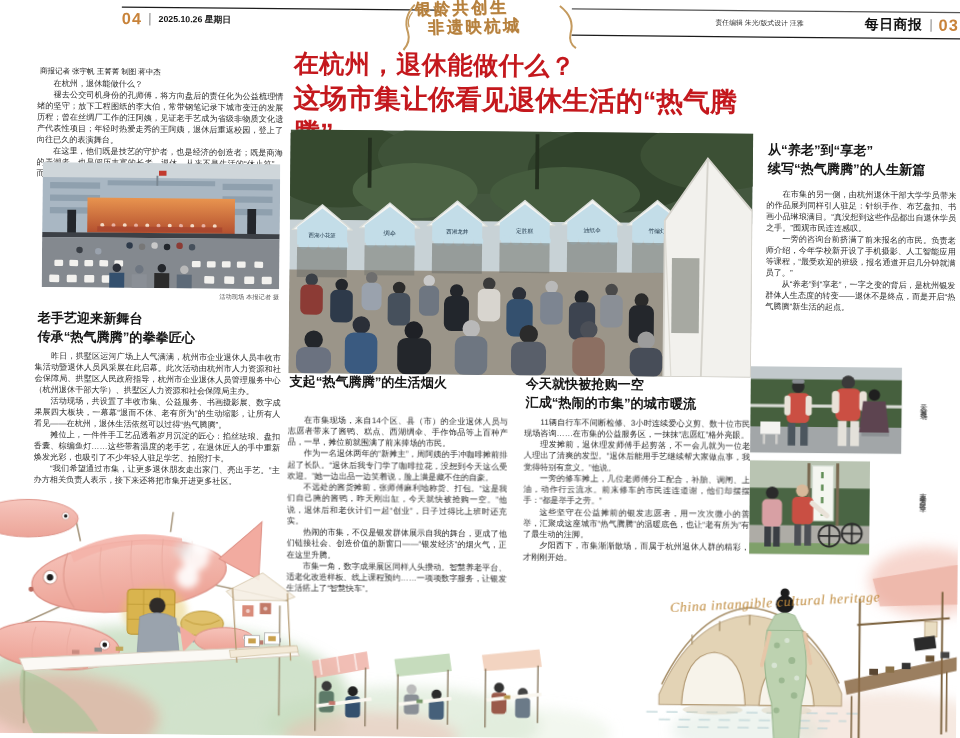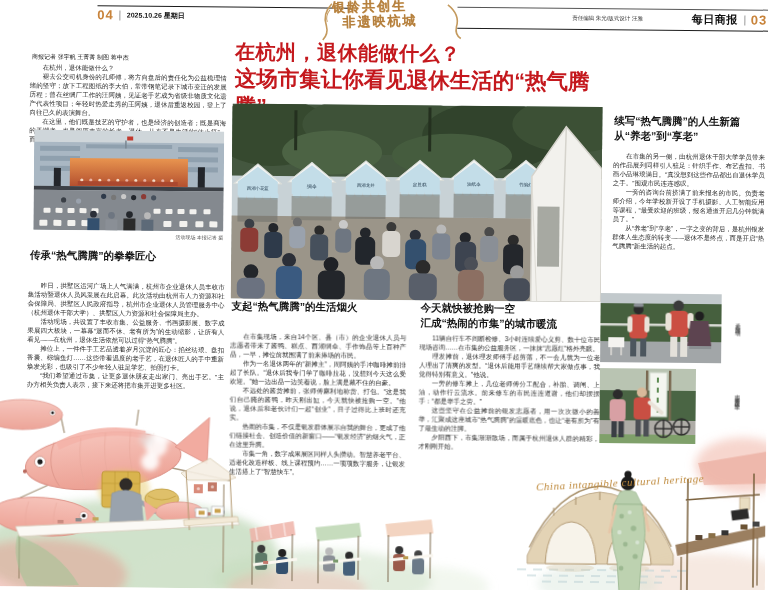--- a/index.html
+++ b/index.html
@@ -171,20 +171,21 @@
         <rect x="54" y="88" width="12" height="12" fill="#34506e"></rect>
           <rect x="72" y="89" width="12" height="11" fill="#8a8f96"></rect>
         <rect x="90" y="88" width="12" height="12" fill="#2b2b2b"></rect>
           <rect x="108" y="89" width="12" height="11" fill="#5d6a78"></rect>
       </g>
     </g>
   </svg>
   <div class="abs cap cap-stage z2">活动现场 本报记者 摄</div>
 
   <div class="abs subhead sec0-head z2">
+    <div>老手艺迎来新舞台</div>
     <div>传承“热气腾腾”的拳拳匠心</div>
   </div>
   <div class="abs bodytext sec0-body z2">
     <p>昨日，拱墅区运河广场上人气满满，杭州市企业退休人员丰收市集活动暨退休人员风采展在此启幕。此次活动由杭州市人力资源和社会保障局、拱墅区人民政府指导，杭州市企业退休人员管理服务中心（杭州退休干部大学）、拱墅区人力资源和社会保障局主办。</p>
     <p>活动现场，共设置了丰收市集、公益服务、书画摄影展、数字成果展四大板块，一幕幕“退而不休、老有所为”的生动缩影，让所有人看见——在杭州，退休生活依然可以过得“热气腾腾”。</p>
     <p>摊位上，一件件手工艺品透着岁月沉淀的匠心：掐丝珐琅、盘扣香囊、棕编鱼灯……这些带着温度的老手艺，在退休匠人的手中重新焕发光彩，也吸引了不少年轻人驻足学艺、拍照打卡。</p>
     <p>“我们希望通过市集，让更多退休朋友走出家门、亮出手艺。”主办方相关负责人表示，接下来还将把市集开进更多社区。</p>
   </div>
 
   <svg class="abs photo z2" style="left:231px;top:105px" width="370" height="195" viewBox="0 0 370 195">
@@ -352,22 +353,22 @@
           <rect x="6" y="174" width="28" height="21" rx="7" fill="#6b7280"></rect>
         </g>
       <g>
           <circle cx="286" cy="166" r="7" fill="#9c9c9c"></circle>
           <rect x="273" y="172" width="26" height="23" rx="7" fill="#474d58"></rect>
         </g>
     </g>
   </svg>
 
   <div class="abs subhead sec3-head z2">
+    <div>从“养老”到“享老”</div>
     <div>续写“热气腾腾”的人生新篇</div>
-    <div>从“养老”到“享老”</div>
   </div>
   <div class="abs bodytext sec3-body z2">
     <p>在市集的另一侧，由杭州退休干部大学学员带来的作品展列同样引人驻足：针织手作、布艺盘扣、书画小品琳琅满目。“真没想到这些作品都出自退休学员之手。”围观市民连连感叹。</p>
     <p>一旁的咨询台前挤满了前来报名的市民。负责老师介绍，今年学校新开设了手机摄影、人工智能应用等课程，“最受欢迎的班级，报名通道开启几分钟就满员了。”</p>
     <p>从“养老”到“享老”，一字之变的背后，是杭州银发群体人生态度的转变——退休不是终点，而是开启“热气腾腾”新生活的起点。</p>
   </div>
 
   <div class="abs subhead sec1-head z2">
     <div>支起“热气腾腾”的生活烟火</div>
   </div>

